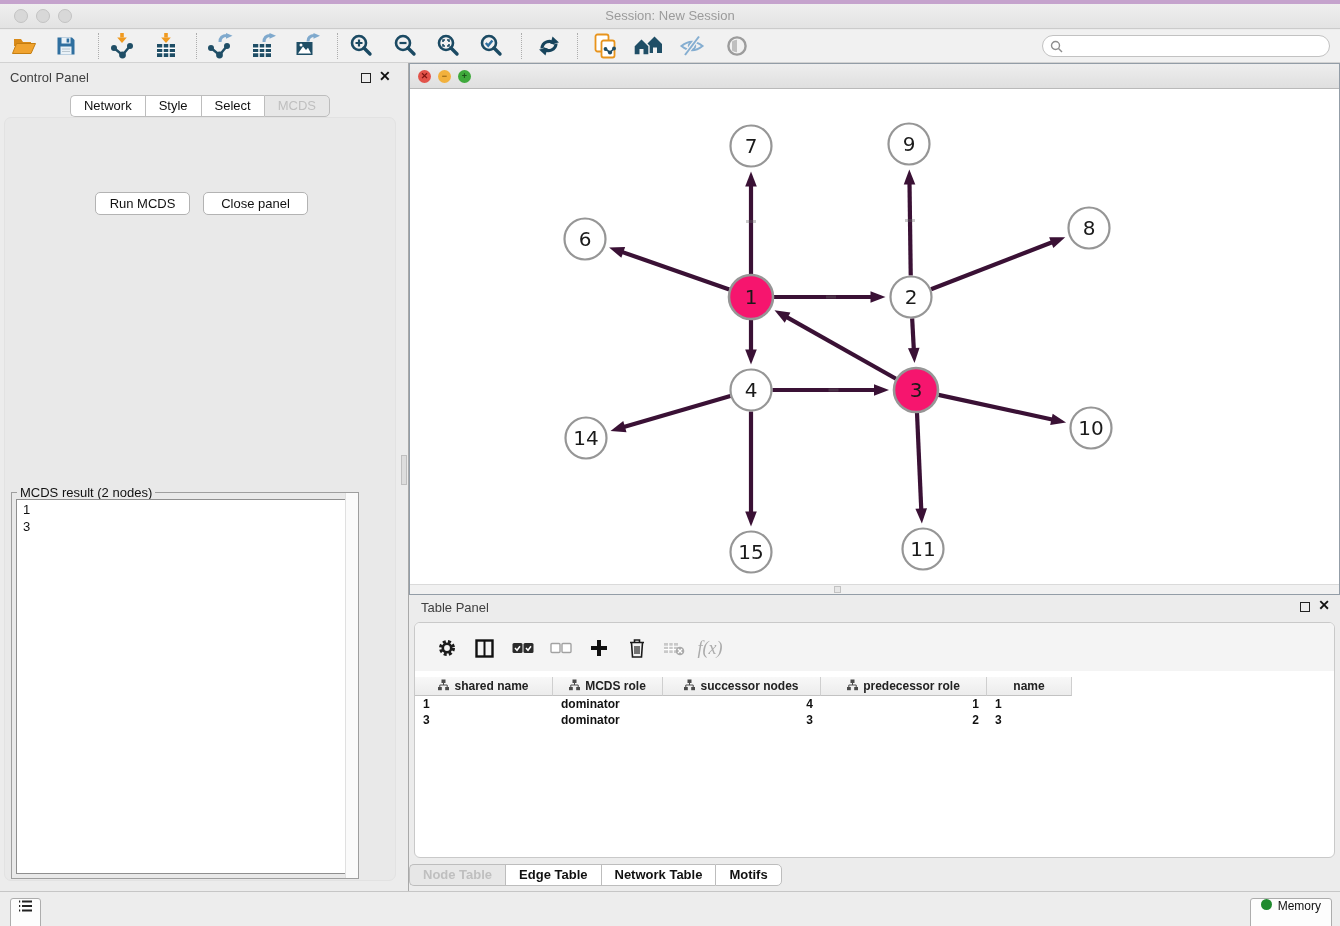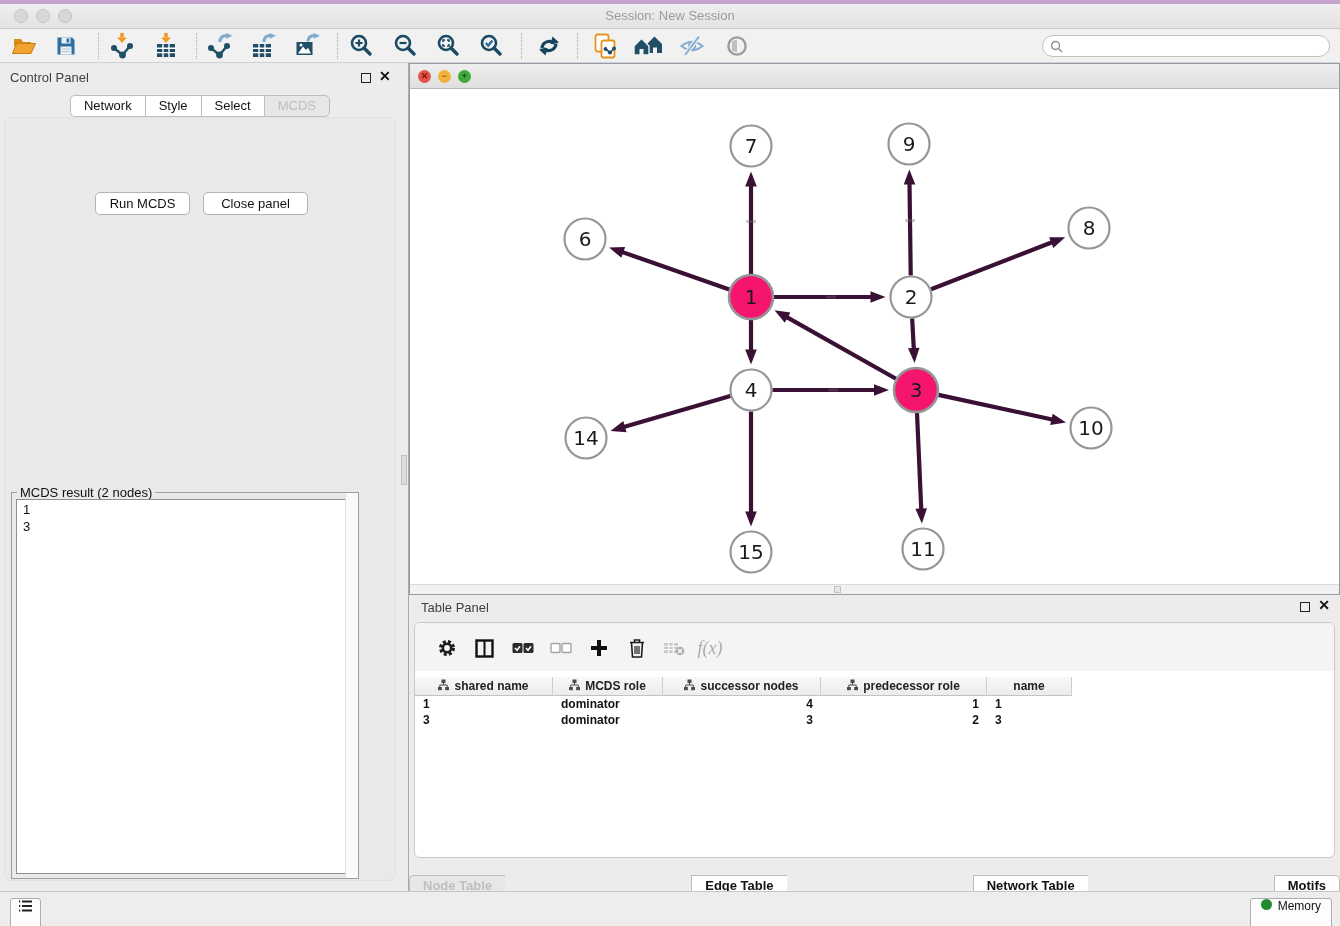--- a/index.html
+++ b/index.html
@@ -91,21 +91,21 @@
   .tp-icon { position:absolute; top:11px; width:28px; height:28px; display:flex; align-items:center; justify-content:center; }
   .fx-label { font-family:"Liberation Serif", serif; font-style:italic; font-size:18px; color:#ABABAB; }
   .tp-table { position:absolute; left:0; top:54px; right:0;font-weight:bold; }
   .tp-head { display:flex; height:19px; }
   .th-cell { background:linear-gradient(#F8F8F8,#ECECEC); border-right:1px solid #CFCFCF;
              border-bottom:1px solid #C2C2C2; font-size:12px; color:#222; display:flex;
              align-items:center; justify-content:center; gap:5px; }
   .tb-row { display:flex; height:16px; }
   .td-cell { font-size:12px; color:#111; padding:0 8px; line-height:16px; }
 
-  .bottom-tabs { position:absolute; left:409px; top:864px; width:931px; display:flex; justify-content:space-between;margin-top:11px; }
+  .bottom-tabs { position:absolute; left:409px; top:864px; width:931px; display:flex; justify-content:flex-start; }
 
   
   .status-bar { position:absolute; left:0; top:891px; width:1340px; height:35px;
                 background:#EDEDED; border-top:1px solid #C6C6C6; }
   .sb-btn { position:absolute; top:6px; height:40px; background:#FDFDFD; border:1px solid #ADADAD;
             border-radius:3px; display:flex; align-items:flex-start; justify-content:center; }
   .memory-dot { width:11px; height:11px; border-radius:50%; background:#1F8A2E; margin-right:6px; }
   .memory-label { font-size:12px; color:#111; }
 </style>
 </head>

